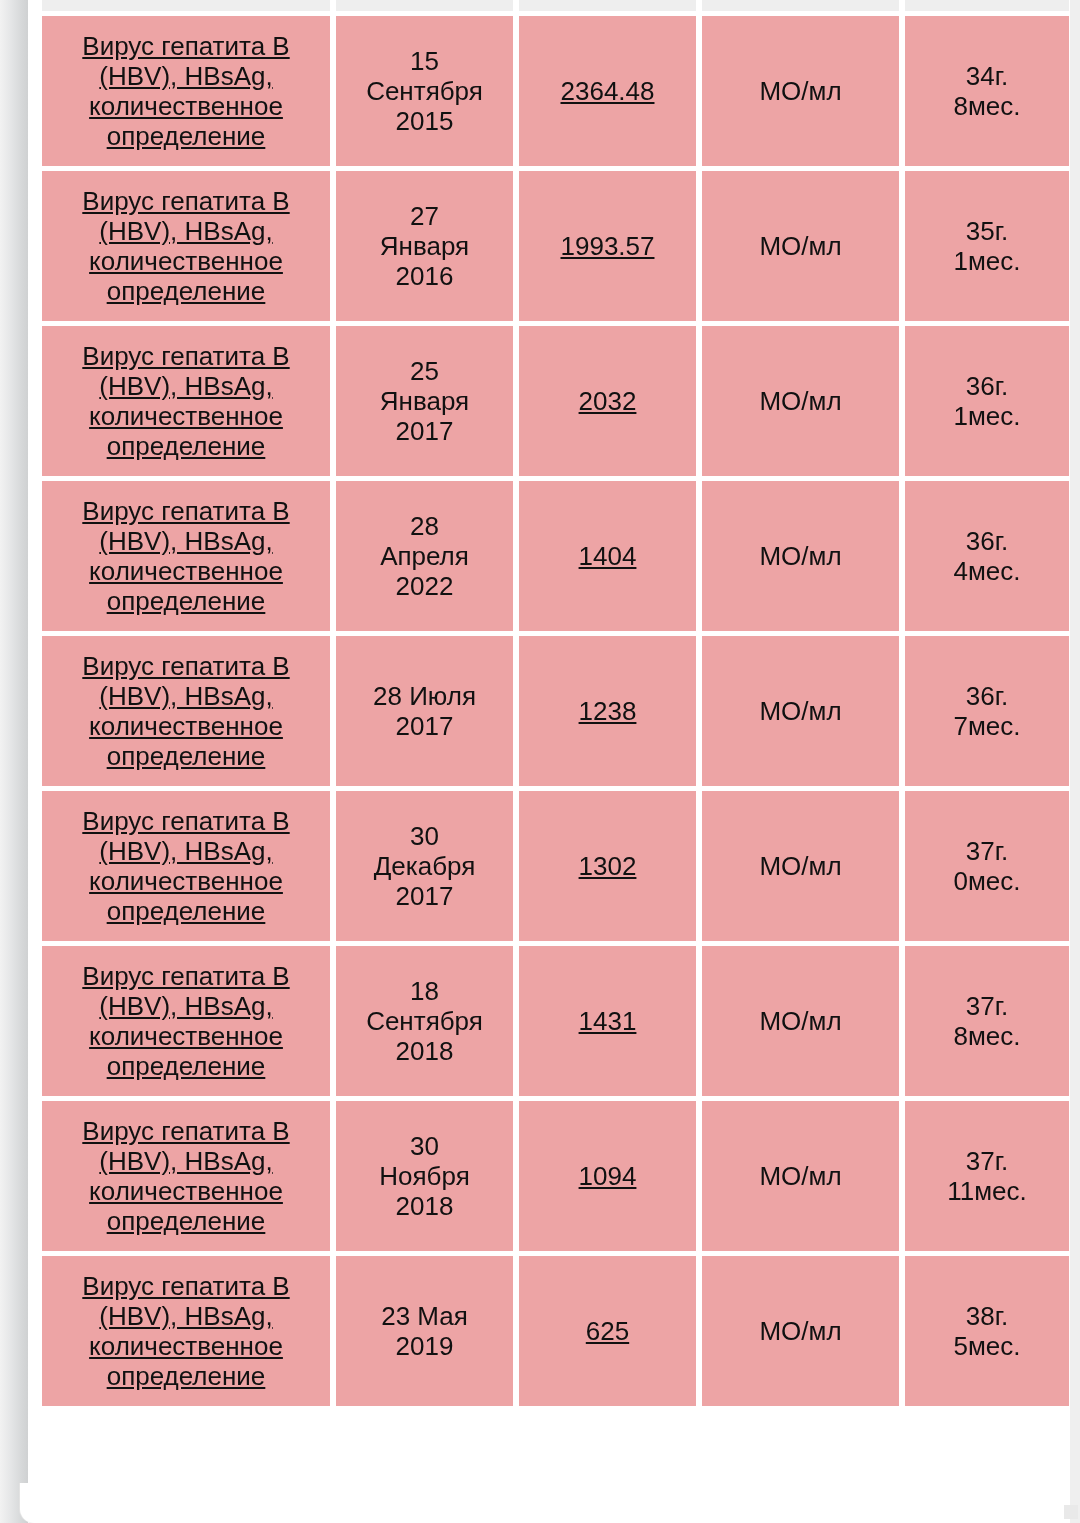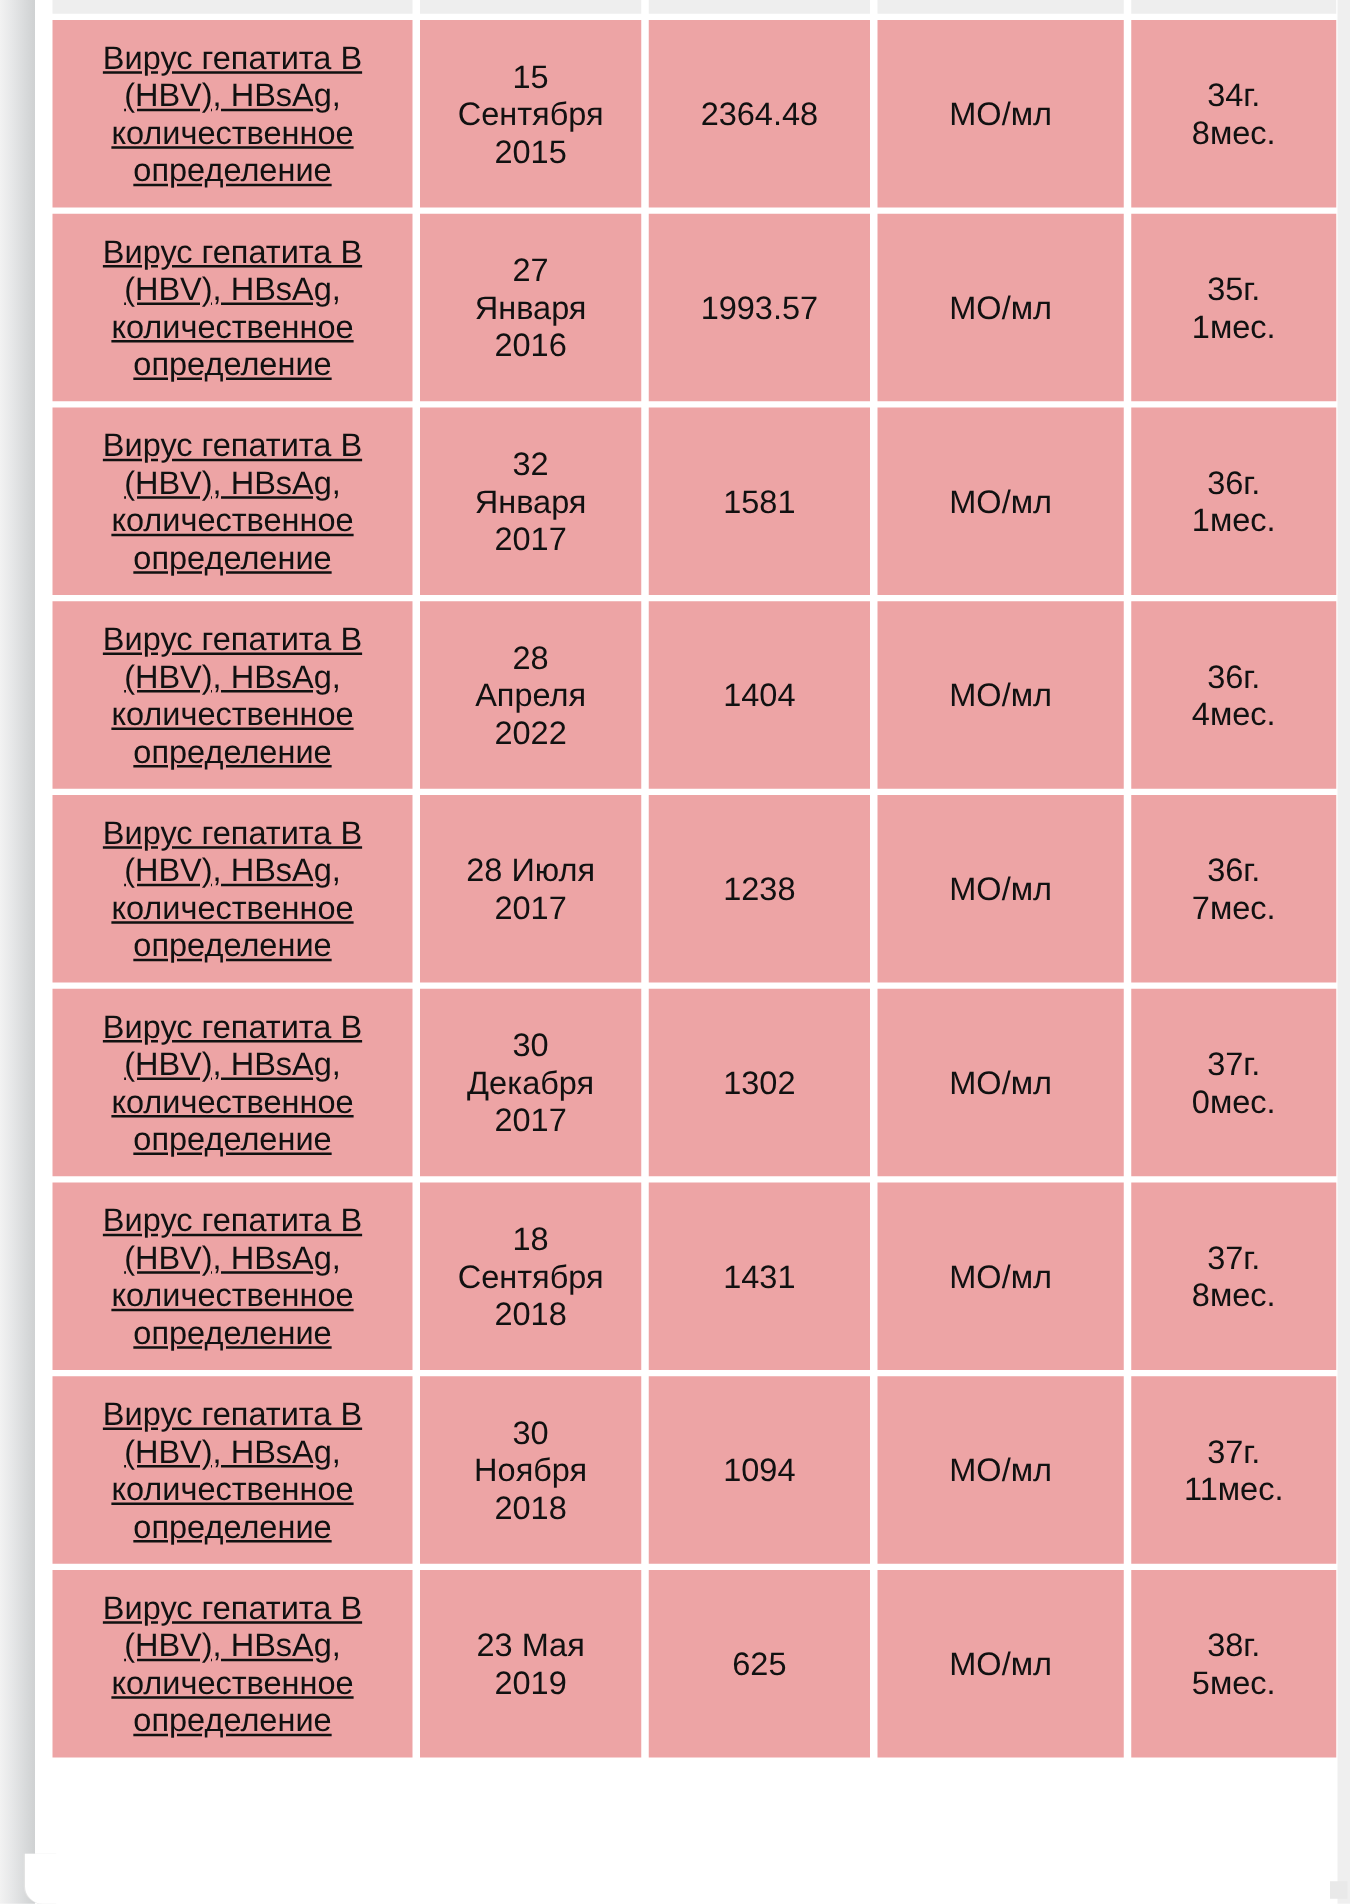--- a/index.html
+++ b/index.html
@@ -92,21 +92,21 @@
 
   td.cell-test {
     text-align: left;
     padding-left: 26px;
     padding-right: 8px;
     line-height: 1.2;
     text-decoration: underline;
   }
   td.cell-date   { white-space: pre-line; }
   td.cell-age    { white-space: pre-line; }
-  td.cell-value  { white-space: nowrap; }
+  td.cell-value  { white-space: nowrap; text-decoration: underline; }
   td.cell-units  { white-space: nowrap; }
 </style>
 </head>
 <body>
 
 <div id="page-shadow-left"></div>
 <div id="page-bg-right"></div>
 
 <table id="results-table">
   <colgroup>
@@ -139,24 +139,24 @@
         <td class="cell-date">27
 Января
 2016</td>
         <td class="cell-value">1993.57</td>
         <td class="cell-units">МО/мл</td>
         <td class="cell-age">35г.
 1мес.</td>
       </tr>
       <tr class="data-row">
         <td class="cell-test">Вирус гепатита В (HBV), HBsAg, количественное определение</td>
-        <td class="cell-date">32
+        <td class="cell-date">25
 Января
 2017</td>
-        <td class="cell-value">1581</td>
+        <td class="cell-value">2032</td>
         <td class="cell-units">МО/мл</td>
         <td class="cell-age">36г.
 1мес.</td>
       </tr>
       <tr class="data-row">
         <td class="cell-test">Вирус гепатита В (HBV), HBsAg, количественное определение</td>
         <td class="cell-date">28
 Апреля
 2022</td>
         <td class="cell-value">1404</td>

